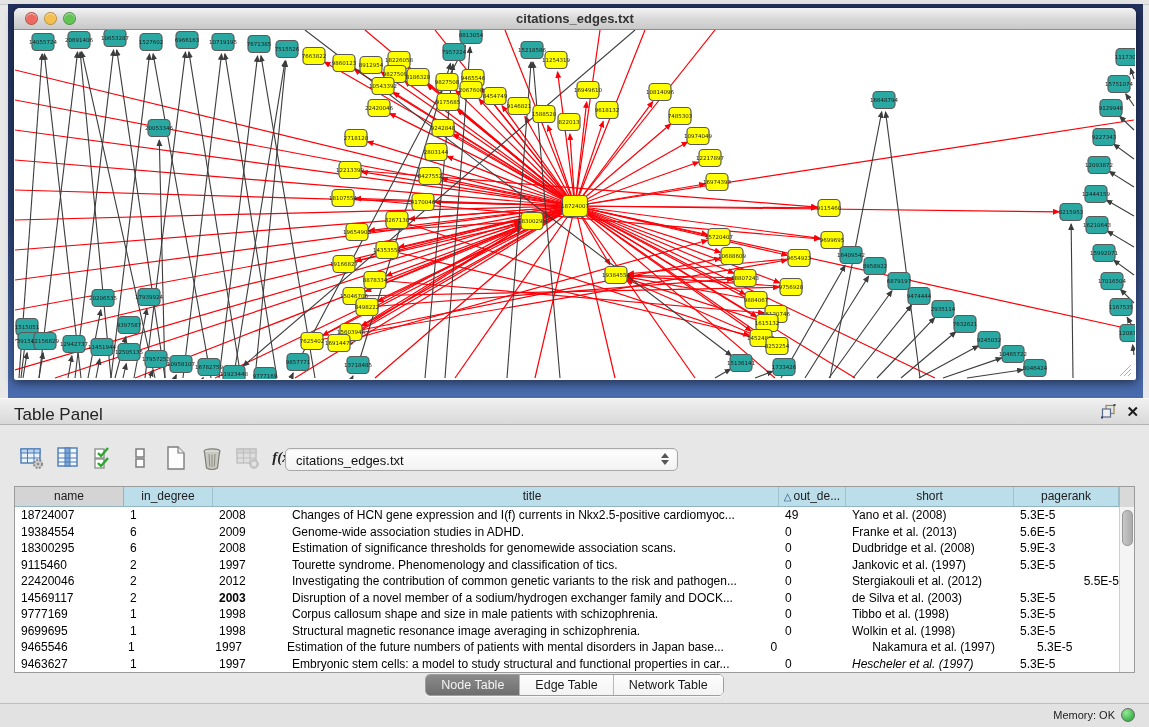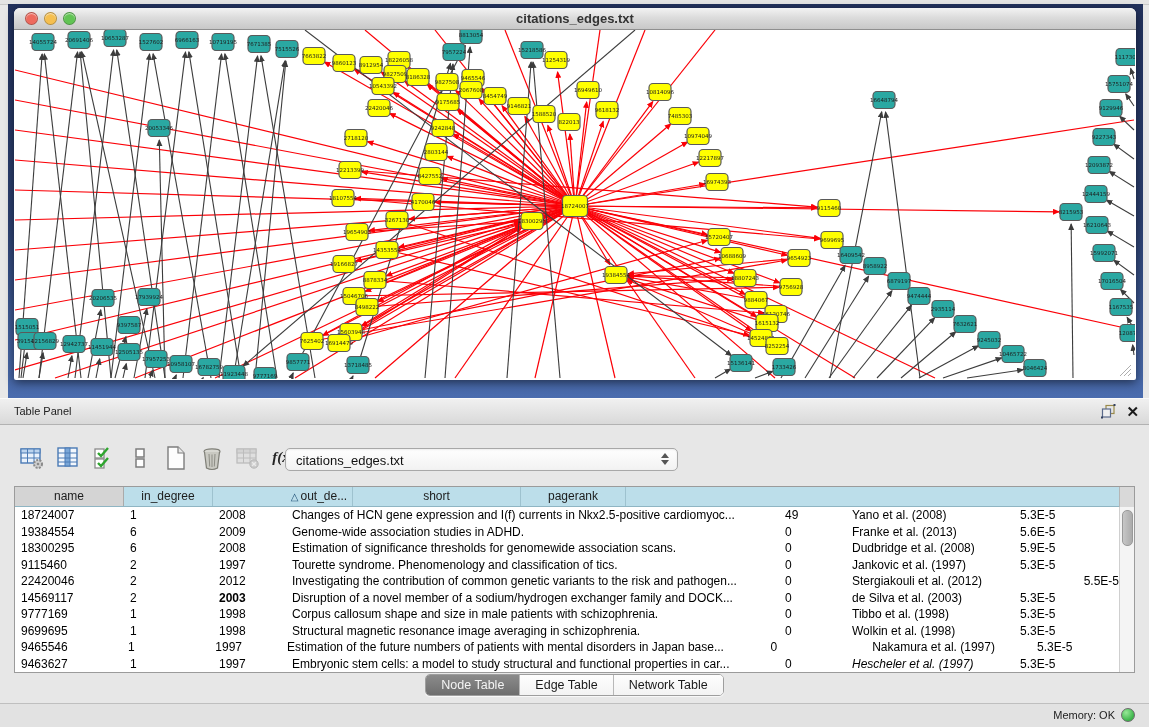--- a/index.html
+++ b/index.html
@@ -10,21 +10,21 @@
   .net-window{position:absolute;left:6px;top:4px;width:1122px;height:372px;border-radius:6px 6px 2px 2px;box-shadow:0 3px 10px rgba(0,0,0,.5);background:#fff;}
   .titlebar{position:absolute;left:0;top:0;width:100%;height:22px;border-radius:6px 6px 0 0;background:linear-gradient(180deg,#f3f3f3 0%,#dcdcdc 45%,#c8c8c8 100%);border-bottom:1px solid #8f8f8f;box-sizing:border-box;}
   .lights{position:absolute;left:11px;top:4px;display:flex;gap:6px;}
   .light{width:13px;height:13px;border-radius:50%;box-sizing:border-box;border:1px solid rgba(0,0,0,.25);box-shadow:inset 0 1px 1px rgba(255,255,255,.6);}
   .win-title{position:absolute;left:0;right:0;top:3px;text-align:center;font-size:13px;font-weight:bold;color:#333;}
   .net-canvas{position:absolute;left:1px;top:22px;width:1120px;height:349px;background:#fff;overflow:hidden;}
   .resize-grip{position:absolute;right:3px;bottom:2px;}
   
   .table-panel{position:absolute;left:0;top:398px;width:1149px;height:305px;background:#e7e7e7;}
   .panel-header{position:absolute;left:0;top:0;width:100%;height:27px;background:linear-gradient(180deg,#f0f0f0,#d9d9d9);border-top:1px solid #fafafa;border-bottom:1px solid #b2b2b2;box-sizing:border-box;}
-  .panel-title{position:absolute;left:14px;top:6px;font-size:11px;color:#222;}
+  .panel-title{position:absolute;left:14px;top:6px;font-size:17px;color:#222;}
   .panel-actions{position:absolute;right:10px;top:5px;display:flex;align-items:center;gap:10px;}
   .close-x{font-size:15px;font-weight:bold;color:#1a1a1a;line-height:15px;cursor:default;}
   .toolbar{position:absolute;left:18px;top:46px;display:flex;align-items:center;gap:9px;}
   .tbtn{width:27px;height:27px;display:flex;align-items:center;justify-content:center;}
   .fx{font-family:"Liberation Serif",serif;font-style:italic;font-weight:bold;font-size:15px;color:#222;}
   .combo{position:absolute;left:285px;top:50px;width:393px;height:23px;background:linear-gradient(180deg,#ffffff,#f2f2f2);border:1px solid #a8a8a8;border-radius:5px;box-sizing:border-box;box-shadow:inset 0 1px 2px rgba(0,0,0,.08);}
   .combo-value{position:absolute;left:10px;top:4px;font-size:13px;color:#111;}
   .combo-arrows{position:absolute;right:8px;top:4px;display:flex;flex-direction:column;gap:2px;}
   .arr-up{width:0;height:0;border-left:4px solid transparent;border-right:4px solid transparent;border-bottom:5px solid #555;}
   .arr-dn{width:0;height:0;border-left:4px solid transparent;border-right:4px solid transparent;border-top:5px solid #555;}
@@ -560,20 +560,21 @@
       <span class="combo-arrows">
           <span class="arr-up"></span>
           <span class="arr-dn"></span>
         </span>
     </div>
     <div class="dtable">
       <div class="thead" id="thead">
           <div class="th first" style="width: 109px;">name</div>
           <div class="th" style="width: 89px;">in_degree</div>
           <div class="th" style="width: 73px; margin-top: 39px;">year</div>
+          <div class="th" style="width: 493px;">title</div>
           <div class="th" style="width: 67px;"><span class="sort-glyph">△</span>out_de...</div>
           <div class="th" style="width: 168px;">short</div>
           <div class="th" style="width: 105px;">pagerank</div>
         </div>
       <div id="tbody">
           <div class="tr">
             <div class="td" style="width: 109px;">18724007</div>
             <div class="td" style="width: 89px;">1</div>
             <div class="td" style="width: 73px;">2008</div>
             <div class="td" style="width: 493px;">Changes of HCN gene expression and I(f) currents in Nkx2.5-positive cardiomyoc...</div>
@@ -590,21 +591,21 @@
             <div class="td" style="width: 168px;">Franke et al. (2013)</div>
             <div class="td" style="width: 105px;">5.6E-5</div>
           </div>
           <div class="tr">
             <div class="td" style="width: 109px;">18300295</div>
             <div class="td" style="width: 89px;">6</div>
             <div class="td" style="width: 73px;">2008</div>
             <div class="td" style="width: 493px;">Estimation of significance thresholds for genomewide association scans.</div>
             <div class="td" style="width: 67px;">0</div>
             <div class="td" style="width: 168px;">Dudbridge et al. (2008)</div>
-            <div class="td" style="width: 105px;">5.9E-5</div>
+            <div class="td" style="width: 105px;">5.9E-3</div>
           </div>
           <div class="tr">
             <div class="td" style="width: 109px;">9115460</div>
             <div class="td" style="width: 89px;">2</div>
             <div class="td" style="width: 73px;">1997</div>
             <div class="td" style="width: 493px;">Tourette syndrome. Phenomenology and classification of tics.</div>
             <div class="td" style="width: 67px;">0</div>
             <div class="td" style="width: 168px;">Jankovic et al. (1997)</div>
             <div class="td" style="width: 105px;">5.3E-5</div>
           </div>

